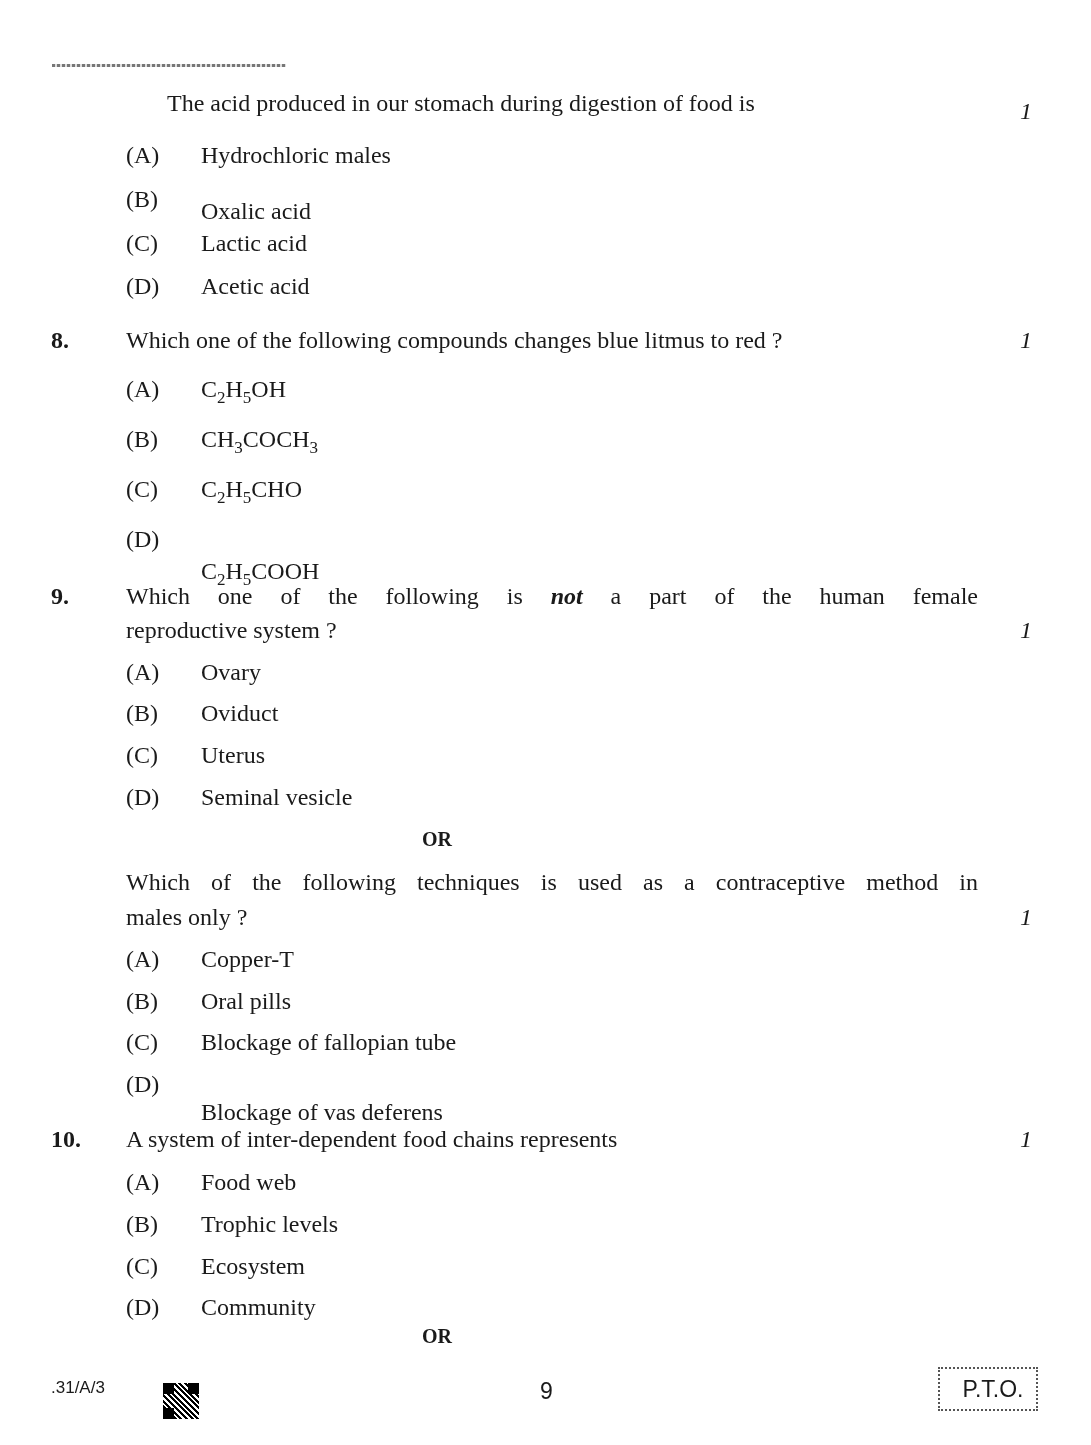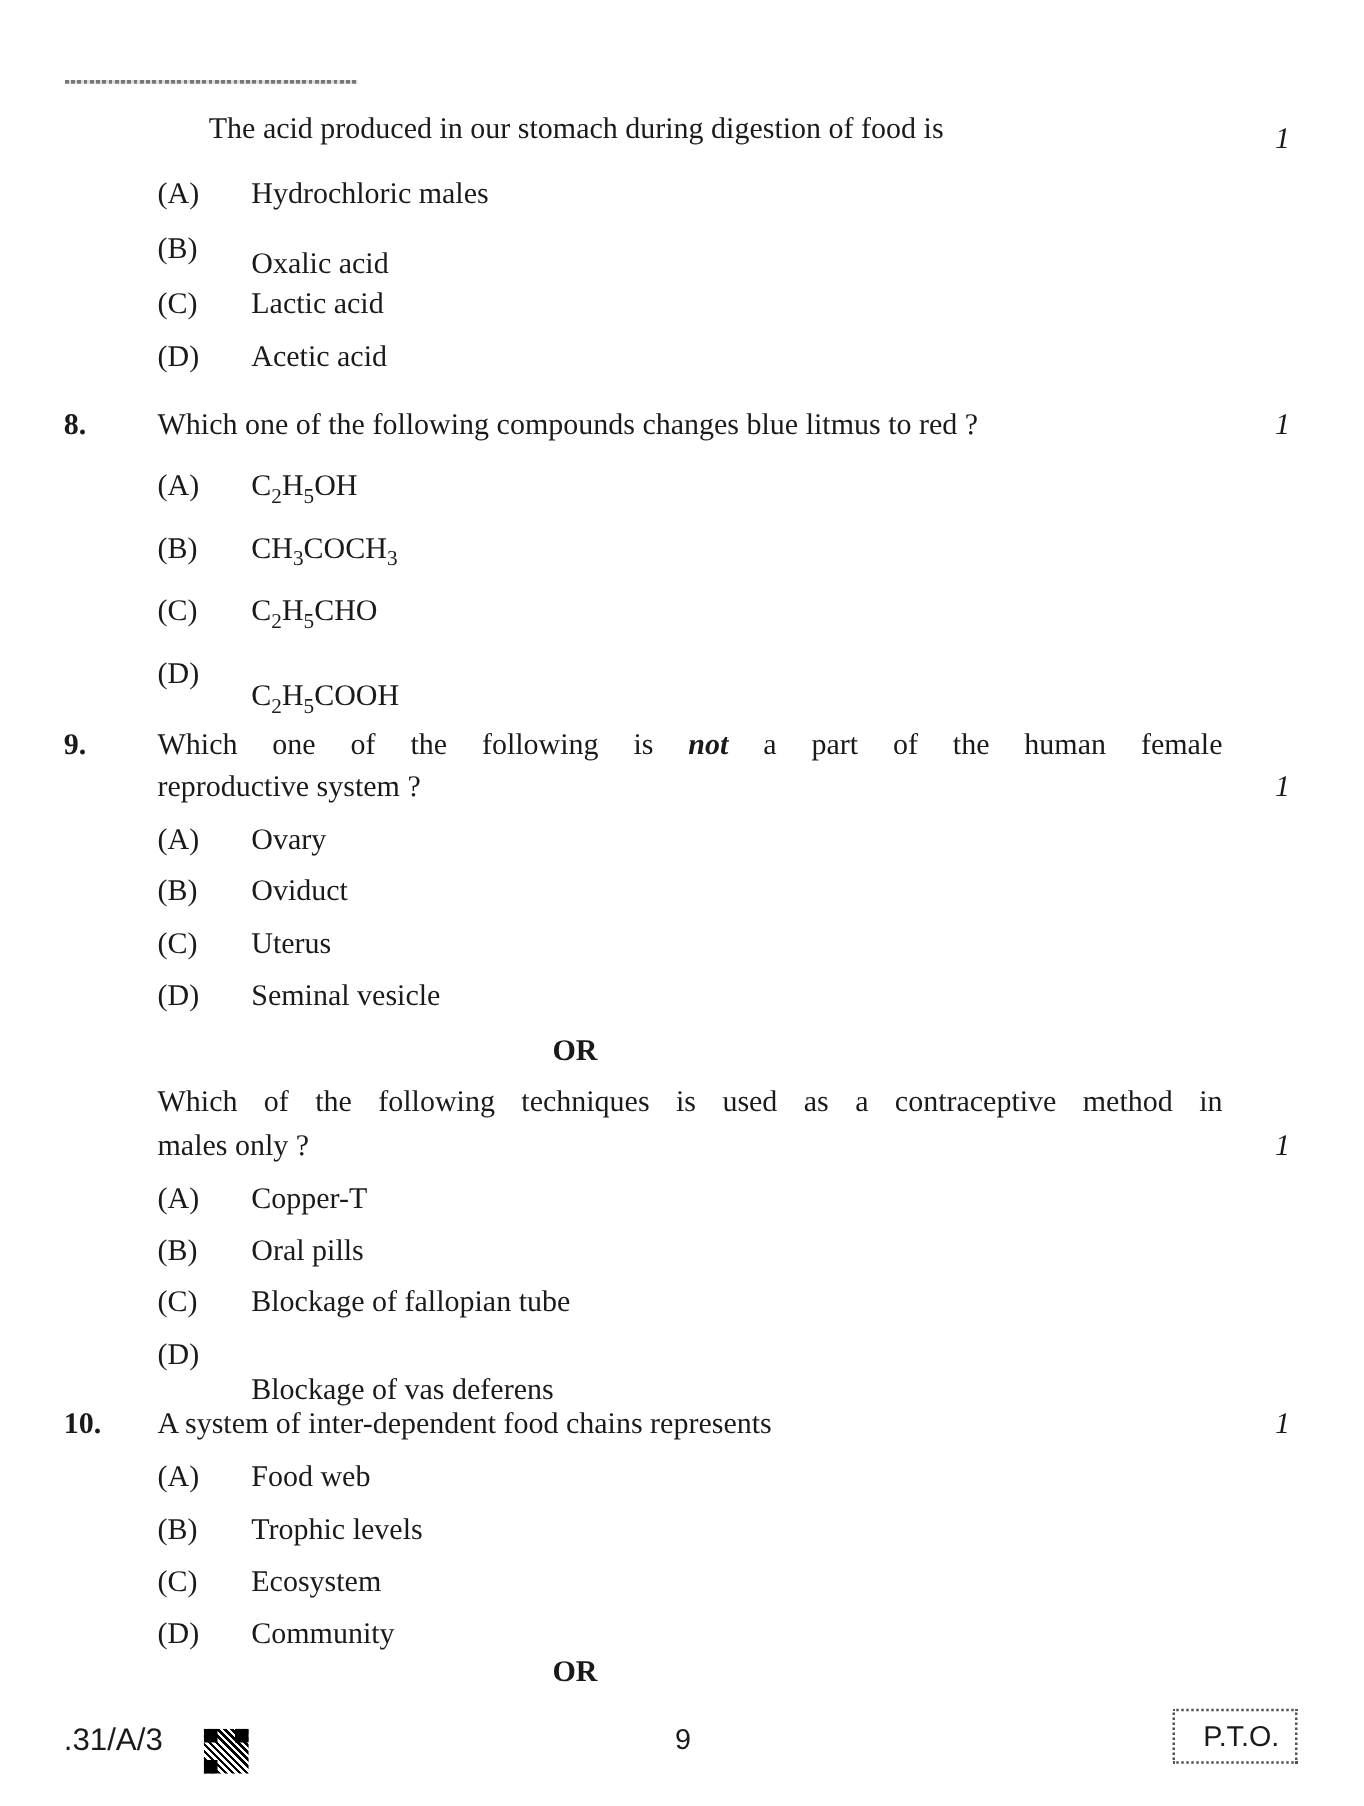--- a/index.html
+++ b/index.html
@@ -11,23 +11,23 @@
   .top-strip {
     position: absolute; left: 52px; top: 64px; width: 234px; height: 3px;
     background: repeating-linear-gradient(90deg, #777 0 3px, #ddd 3px 5px);
   }
   .qnum { position: absolute; left: 51px; font-weight: bold; font-size: 24px; font-family: "Liberation Serif", serif; }
   .qtext { position: absolute; left: 126px; font-size: 24px; font-family: "Liberation Serif", serif; }
   .marks { position: absolute; left: 1020px; font-style: italic; font-size: 24px; font-family: "Liberation Serif", serif; }
   .opt-label { position: absolute; left: 126px; font-size: 24px; font-family: "Liberation Serif", serif; }
   .opt-text { position: absolute; left: 201px; font-size: 24px; font-family: "Liberation Serif", serif; }
   .justify { width: 852px; text-align: justify; text-align-last: justify; }
-  .or { position: absolute; left: 442px; font-weight: bold; font-size: 24px; font-family: "Liberation Serif", serif; }
+  .or { position: absolute; left: 422px; font-weight: bold; font-size: 20px; font-family: "Liberation Serif", serif; }
   sub { font-size: 17px; vertical-align: -6px; line-height: 0; }
-  .footer-code { position: absolute; left: 51px; top: 1378px; font-family: "Liberation Sans", sans-serif; font-size: 25px; }
+  .footer-code { position: absolute; left: 51px; top: 1378px; font-family: "Liberation Sans", sans-serif; font-size: 17px; }
   .qr {
     position: absolute; left: 162px; top: 1382px; width: 36px; height: 36px;
     background:
       linear-gradient(#000,#000) 0 0/11px 11px no-repeat,
       linear-gradient(#000,#000) 25px 0/11px 11px no-repeat,
       linear-gradient(#000,#000) 0 25px/11px 11px no-repeat,
       repeating-linear-gradient(45deg, #000 0 2px, #fff 2px 4px);
     border: 1px solid #fff;
   }
   .page-num { position: absolute; left: 540px; top: 1378px; font-family: "Liberation Sans", sans-serif; font-size: 23px; }
@@ -61,21 +61,21 @@
 <div class="opt-label" style="top:376px;">(A)</div>
 <div class="opt-text" style="top:376px;"><span>C</span><sub>2</sub><span>H</span><sub>5</sub><span>OH</span></div>
 
 <div class="opt-label" style="top:426px;">(B)</div>
 <div class="opt-text" style="top:426px;"><span>CH</span><sub>3</sub><span>COCH</span><sub>3</sub></div>
 
 <div class="opt-label" style="top:476px;">(C)</div>
 <div class="opt-text" style="top:476px;font-family:Liberation Serif, serif;"><span>C</span><sub>2</sub><span>H</span><sub>5</sub><span>CHO</span></div>
 
 <div class="opt-label" style="top:526px;">(D)</div>
-<div class="opt-text" style="top:544px;"><span>C</span><sub>2</sub><span>H</span><sub>5</sub><span>COOH</span></div>
+<div class="opt-text" style="top:558px;"><span>C</span><sub>2</sub><span>H</span><sub>5</sub><span>COOH</span></div>
 
 <div class="qnum" style="top:583px;">9.</div>
 <div class="qtext justify" style="top:583px;"><span>Which one of the following is</span> <b><i>not</i></b> <span>a part of the human female</span></div>
 <div class="qtext" style="top:617px;">reproductive system ?</div>
 <div class="marks" style="top:617px;">1</div>
 
 <div class="opt-label" style="top:659px;">(A)</div>
 <div class="opt-text" style="top:659px;">Ovary</div>
 <div class="opt-label" style="top:700px;">(B)</div>
 <div class="opt-text" style="top:700px;">Oviduct</div>

